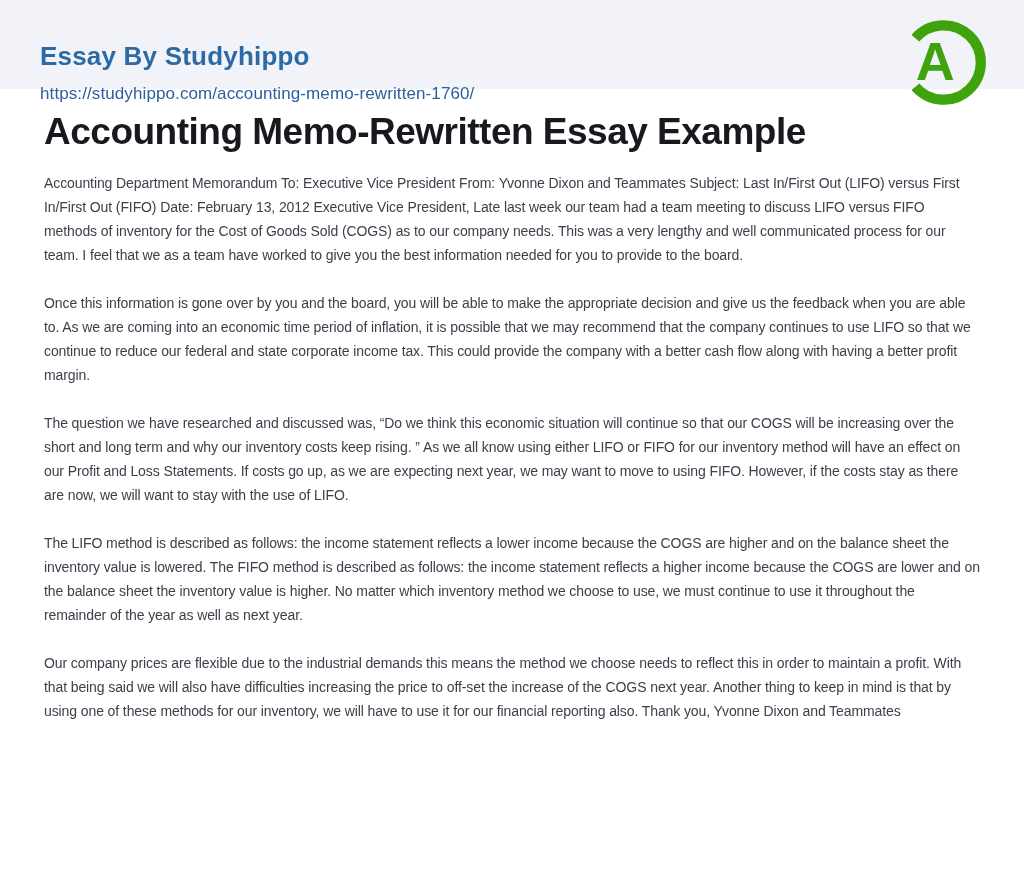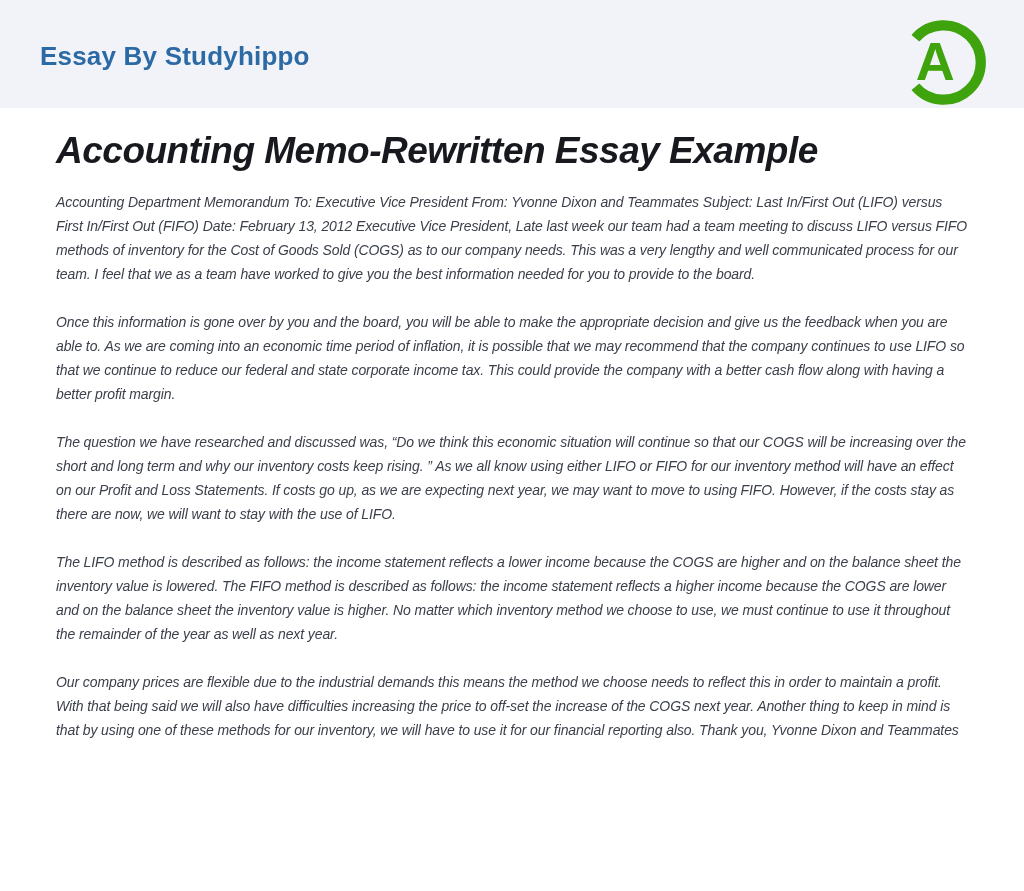--- a/index.html
+++ b/index.html
@@ -10,21 +10,21 @@
   }
   .page {
     width: 1024px;
     height: 891px;
     background: #ffffff;
     overflow: hidden;
   }
   .header {
     position: relative;
     box-sizing: border-box;
-    height: 108px;
+    height: 89px;
     background: #f1f3f8;
     padding: 43px 40px 0 40px;
   }
   .brand {
     color: #2c6aa5;
     font-size: 26px;
     font-weight: 700;
     line-height: 27px;
     letter-spacing: 0.2px;
   }
@@ -39,22 +39,21 @@
   }
   .logo {
     position: absolute;
     top: 16px;
     right: 33px;
     width: 93px;
     height: 93px;
   }
   .logo svg { display: block; width: 100%; height: 100%; }
   .main {
-    padding: 0 56px;
-    font-style: italic;
+    padding: 0 44px;
   }
   .page-title {
     margin: 21px 0 17px 0;
     color: #17191e;
     font-size: 37px;
     font-weight: 800;
     line-height: 44px;
     letter-spacing: -0.5px;
   }
   .essay-paragraph {
@@ -65,20 +64,21 @@
     letter-spacing: -0.1px;
   }
 </style>
 </head>
 <body>
 
 <div class="page">
 
   <header class="header">
     <div class="brand">Essay By Studyhippo</div>
+    <a class="source-url" href="#">https://studyhippo.com/accounting-memo-rewritten-1760/</a>
 
     <div class="logo">
       <svg viewBox="0 0 100 100" xmlns="http://www.w3.org/2000/svg" aria-hidden="true">
 
         <path d="M 18.7 76.1 A 40 40 0 1 0 18.7 23.9" fill="none" stroke="#3ea30d" stroke-width="11" stroke-linecap="butt"></path>
         <text x="40" y="69" text-anchor="middle" font-family="Liberation Sans, sans-serif" font-size="58" font-weight="bold" fill="#3ea30d">A</text>
       </svg>
     </div>
   </header>
 

